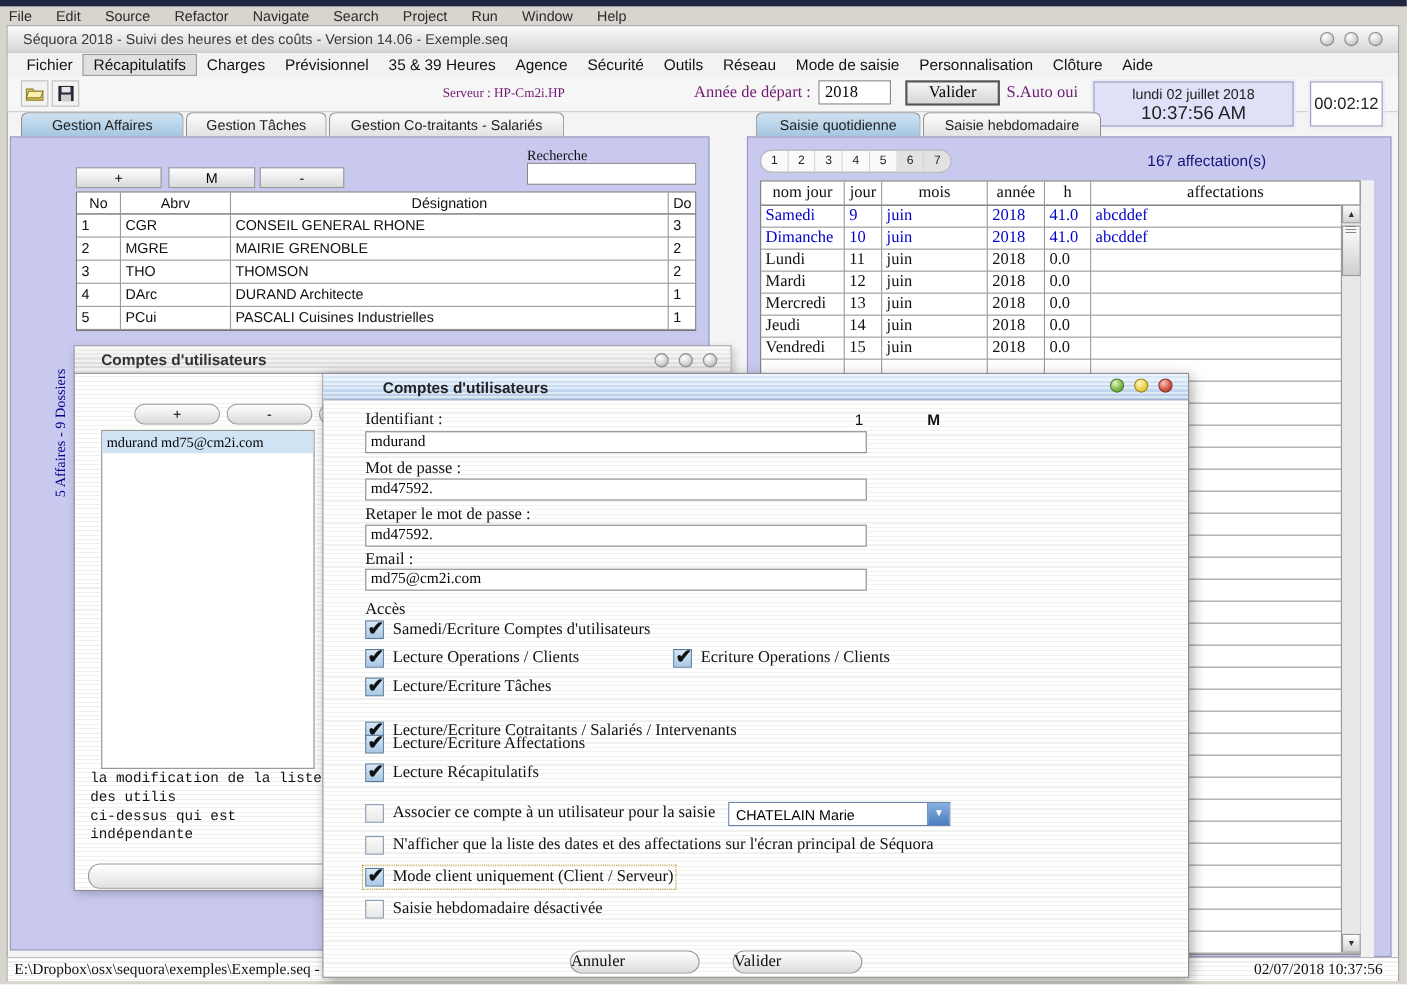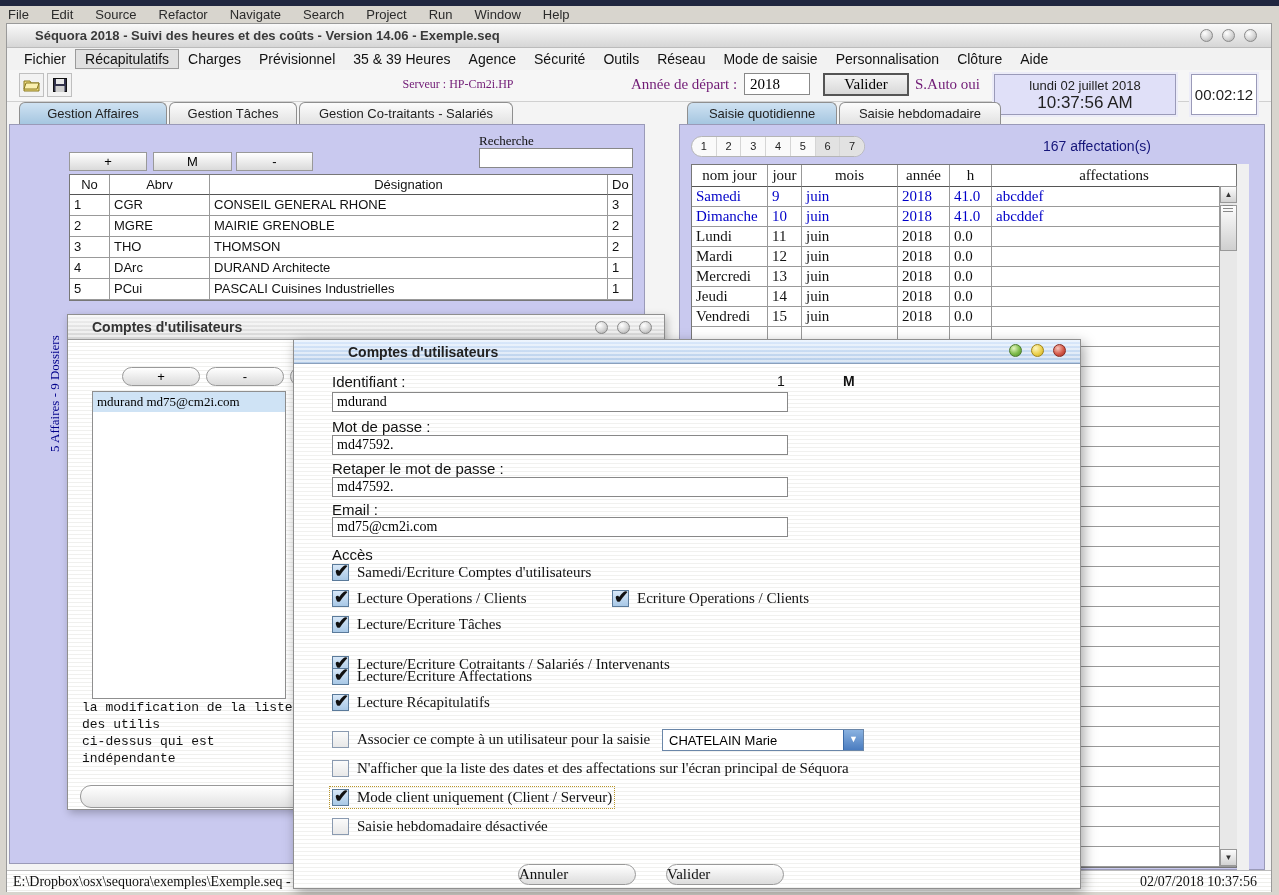--- a/index.html
+++ b/index.html
@@ -8,21 +8,21 @@
 
   
   #topstrip { position:absolute; left:0; top:0; width:1279px; height:6px; background:#20263f; }
   #osmenu { position:absolute; left:0; top:6px; width:1279px; height:17px; background:#d8d5ce; display:flex; align-items:center; padding-left:8px; gap:22px; font-size:13px; color:#2b2b2b; }
   #osmenu span { cursor:default; }
 
   
   #win { position:absolute; left:6px; top:23px; width:1266px; height:869px; background:#f4f4f4; border:1px solid #9a9a9a; }
 
   #titlebar { position:absolute; left:0; top:0; width:100%; height:24px; background:linear-gradient(#fafafa,#d6d6d6); border-bottom:1px solid #bbb; }
-  #titlebar .title { position:absolute; left:28px; top:4px; font-weight:bold; font-size:13px; color:#3a3a3a; }
+  #titlebar .title { position:absolute; left:14px; top:4px; font-weight:normal; font-size:13px; color:#3a3a3a; }
   .mac-lights { position:absolute; display:flex; gap:9px; }
   #titlebar .mac-lights { right:14px; top:5px; }
   .ball { width:13px; height:13px; border-radius:50%; border:1px solid #8a8a8a; background:radial-gradient(circle at 35% 30%, #ffffff, #d6d6d6 55%, #a8a8a8); }
   .ball.green  { border-color:#4c7a2e; background:radial-gradient(circle at 35% 30%, #e4f5c0, #7dbb4a 55%, #4e8a28); }
   .ball.yellow { border-color:#a08418; background:radial-gradient(circle at 35% 30%, #fdf6c0, #ecd04e 55%, #c8a81e); }
   .ball.red    { border-color:#8a2a20; background:radial-gradient(circle at 35% 30%, #f6c4ba, #d4594a 55%, #a02c20); }
 
   #appmenu { position:absolute; left:0; top:24px; width:100%; height:22px; background:#f2f2f2; display:flex; align-items:center; padding-left:8px; font-size:14px; color:#111; }
   #appmenu .mitem { padding:1px 9px; cursor:default; }
   #appmenu .mitem.sel { background:#e0e0e0; border:1px solid #9a9a9a; }
@@ -101,21 +101,21 @@
   #acc-list { position:absolute; left:24px; top:76px; width:194px; height:308px; background:#fff; border:1px solid #8f8f8f; font-family:"Liberation Serif", serif; font-size:13px; }
   #acc-list .item { height:20px; padding:2px 4px 0 4px; background:#cfe3f5; white-space:nowrap; overflow:hidden; }
   #acc-note { position:absolute; left:14px; top:384px; width:216px; text-align:left; font-family:Liberation Mono, monospace; font-size:13px; color:#111; line-height:17px; }
   #acc-bottom { position:absolute; left:12px; top:470px; width:272px; height:23px; background:linear-gradient(#ffffff,#e2e2e2); border:1px solid #999; border-radius:11px; }
 
   
   #dlg { position:absolute; left:286px; top:315px; width:788px; height:550px; background:repeating-linear-gradient(180deg,#ffffff 0 3px,#f1f1ef 3px 4px); border:1px solid #8f8f8f; box-shadow:3px 4px 12px rgba(0,0,0,.35); }
   #dlg .wtitle { position:absolute; left:0; top:0; width:100%; height:24px; background:repeating-linear-gradient(180deg,rgba(255,255,255,.5) 0 2px,rgba(0,0,0,0) 2px 4px), linear-gradient(#dceafc,#b4cce8); border-bottom:1px solid #8aa0bc; }
   #dlg .wtitle .t { position:absolute; left:54px; top:4px; font-weight:bold; font-size:14px; color:#222; }
   #dlg .mac-lights { right:14px; top:4px; }
-  #dlg .flabel { position:absolute; font-family:Liberation Sans, sans-serif; font-size:15px; color:#111; }
+  #dlg .flabel { position:absolute; font-family:Liberation Serif, serif; font-size:15px; color:#111; }
   #dlg input.field { position:absolute; left:38px; width:456px; height:20px; border:1px solid #888; background:#fff; font-family:"Liberation Serif", serif; font-size:14px; padding-left:4px; }
   #dlg .recno { position:absolute; top:33px; font-size:14px; color:#111; }
 
   .cbrow { position:absolute; display:flex; align-items:center; gap:8px; }
   .cb { width:17px; height:17px; border:1px solid #8a9ab0; background:linear-gradient(#fbfbfb,#e8e8e8); position:relative; flex:none; }
   .cb.checked { background:linear-gradient(#d8e8f8,#a8c8e6); border-color:#5a7a9a; }
   .cb.checked::after { content:"\2714"; position:absolute; left:1px; top:-5px; font-size:18px; font-weight:bold; color:#111; }
   .cbrow .cblabel { font-family:"Liberation Serif", serif; font-size:15px; color:#111; white-space:nowrap; }
   .cbrow.focus { outline:1px dotted #b8962a; outline-offset:2px; }
 

